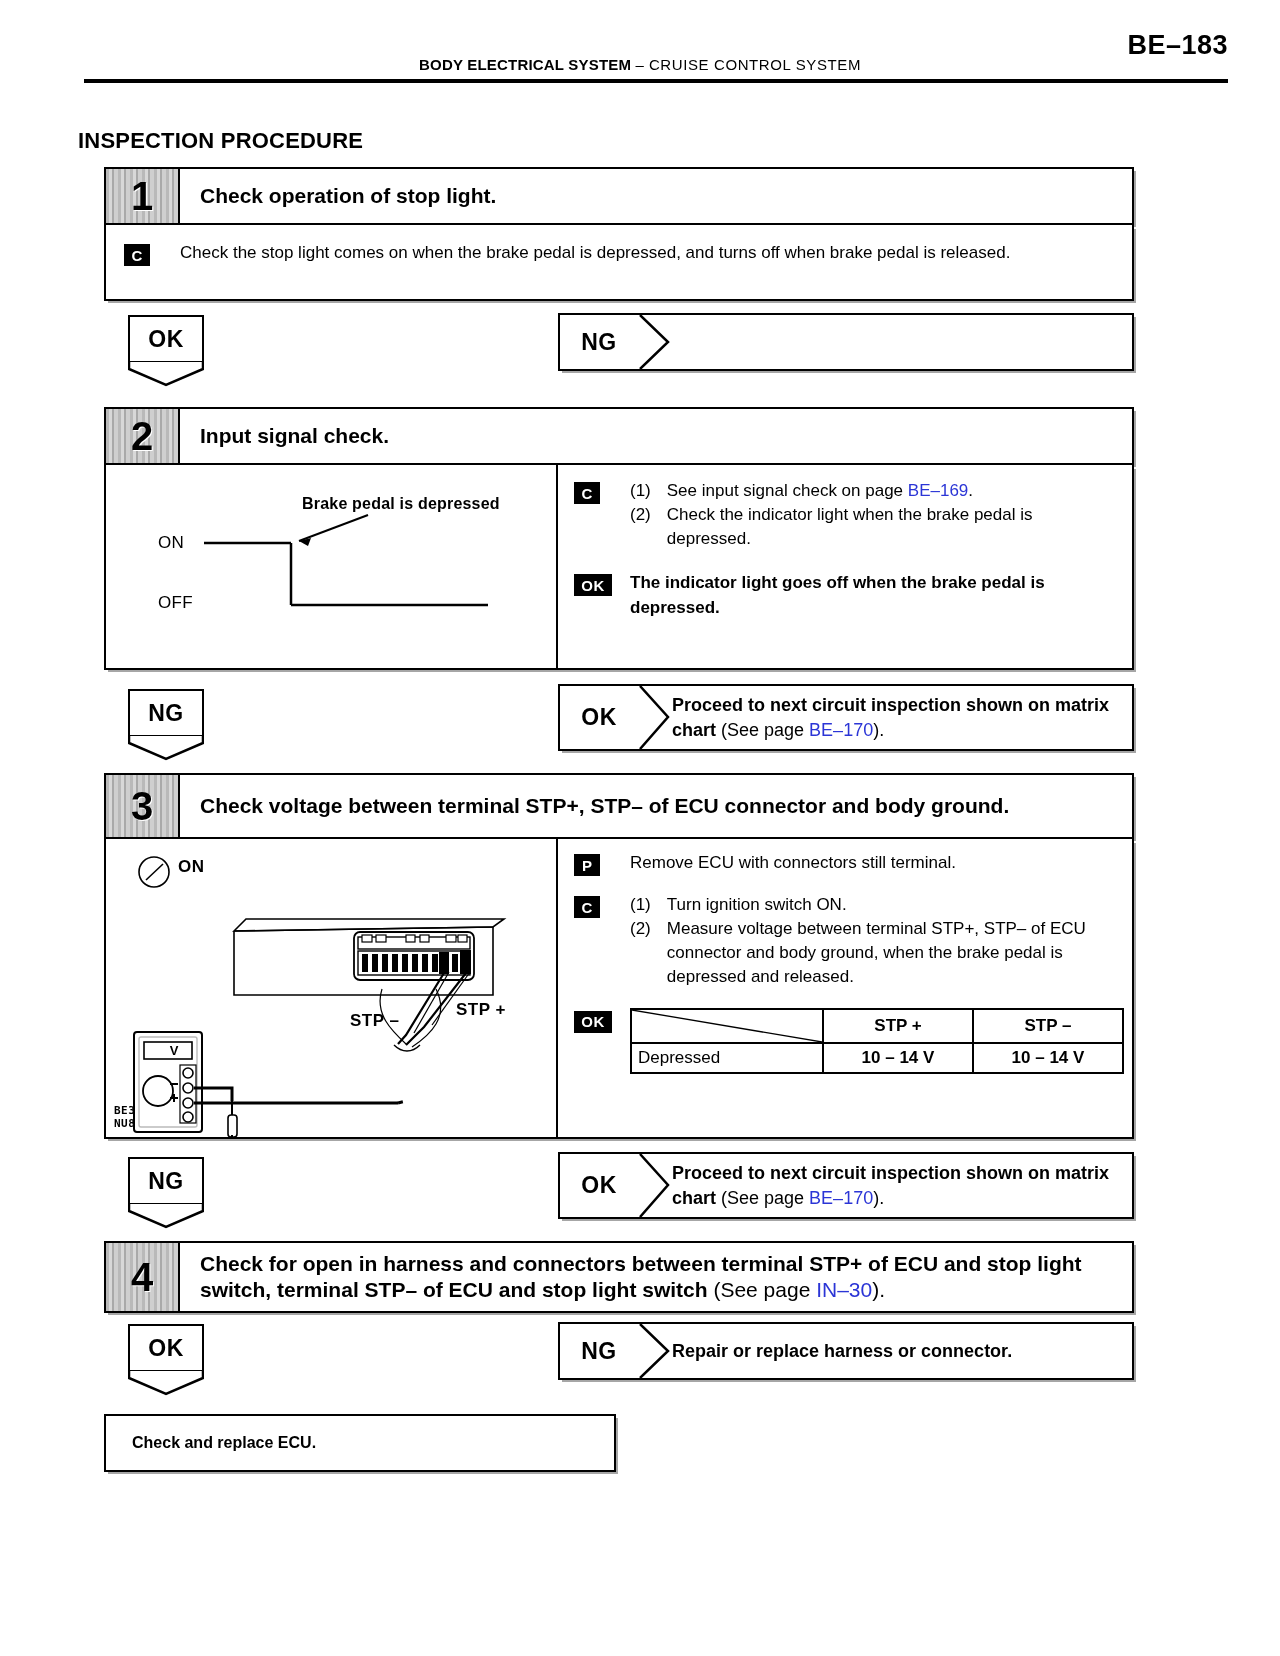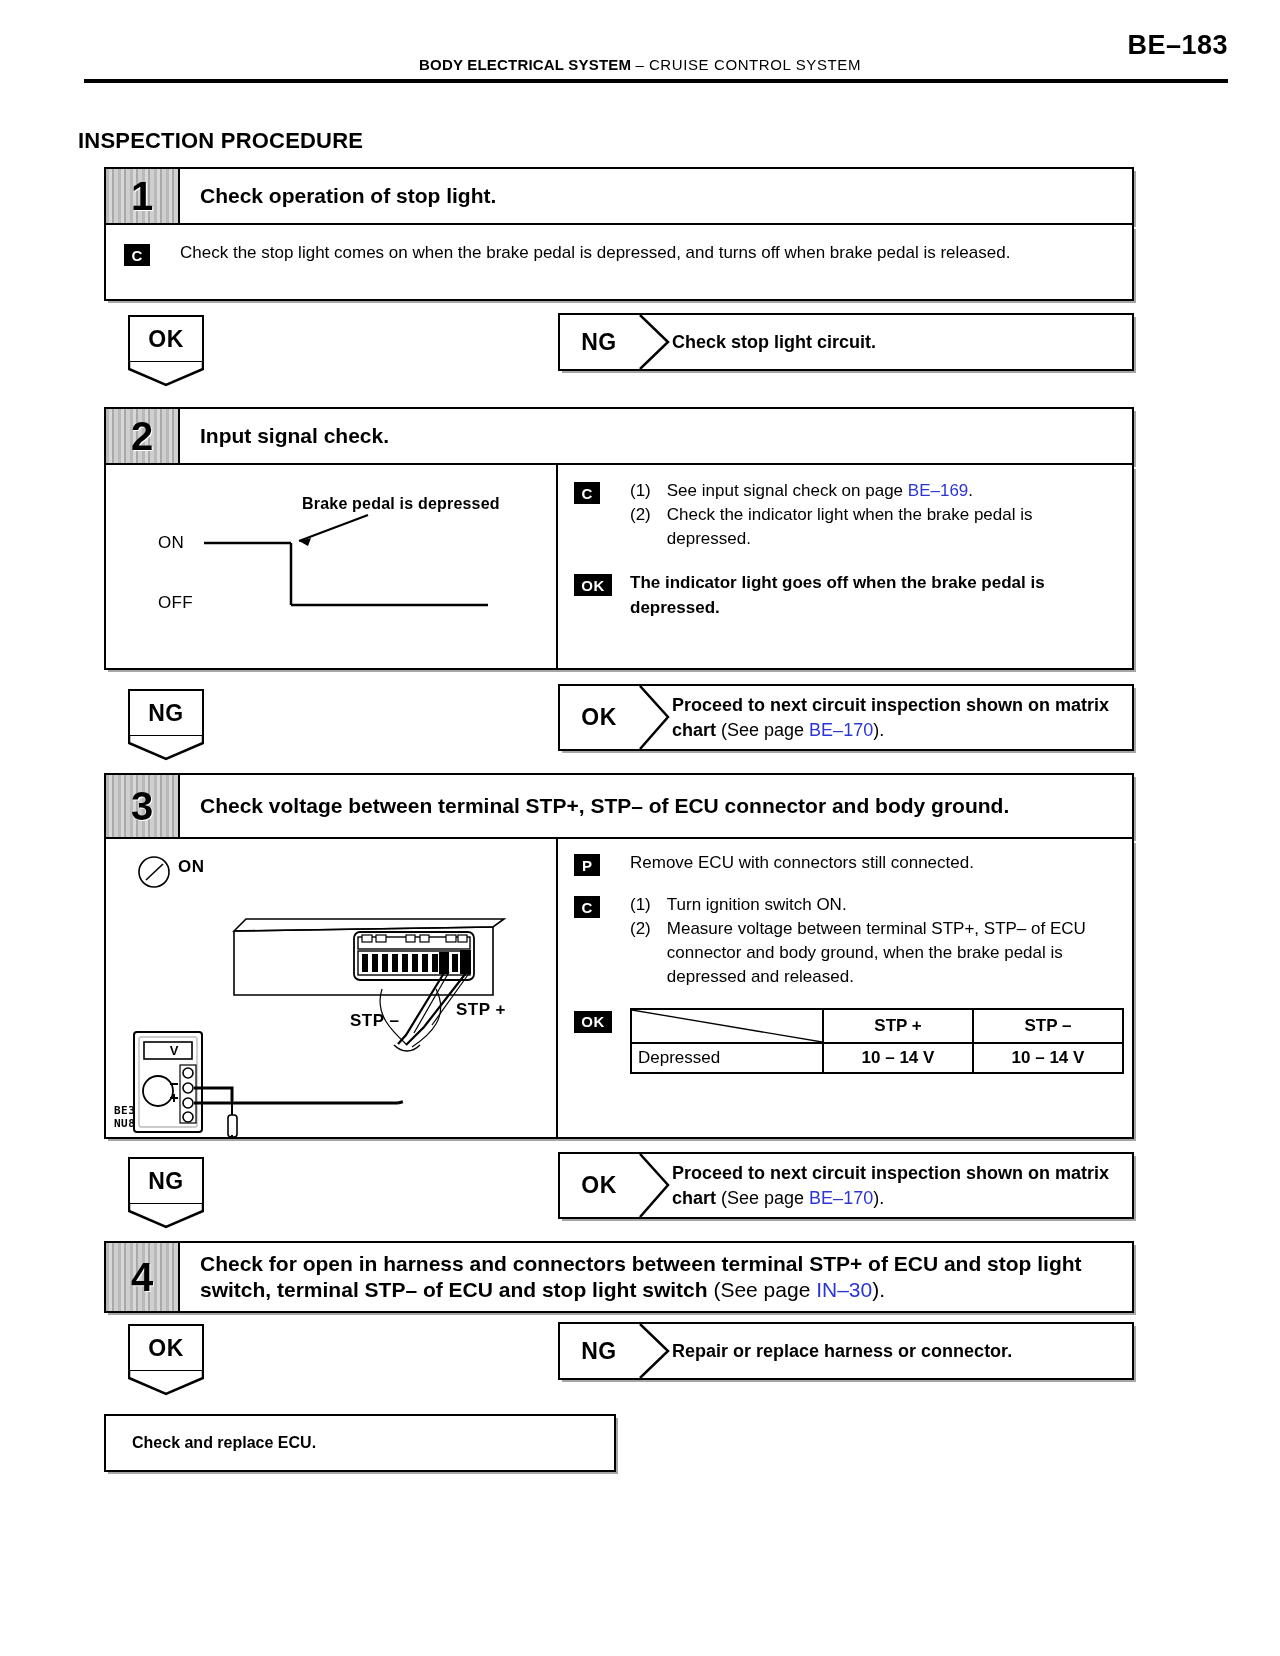--- a/index.html
+++ b/index.html
@@ -345,21 +345,20 @@
     </svg>
   </div>
 
   <div class="branch" style="left:558px; top:313px; width:576px; height:58px;">
     <div class="branch-label">NG</div>
     <div class="branch-sep">
       <svg width="34" height="54" viewBox="0 0 34 54">
           <path d="M2,0 L30,27 L2,54" fill="none" stroke="#000" stroke-width="2.5"></path>
         </svg>
     </div>
-    <div class="branch-text">Check stop light circuit.</div>
   </div>
 
   <div class="step" style="left:104px; top:407px; width:1030px;">
     <div class="step-head">
       <div class="step-num">2</div>
       <div class="step-title">Input signal check.</div>
     </div>
     <div class="step-body" style="height:205px;">
 
       <div style="position:absolute; left:450px; top:0; bottom:0; width:2px; background:#000;"></div>
@@ -525,21 +524,21 @@
         </svg>
 
         <div style="position:absolute; left:44px; top:203px; width:48px; height:17px; display:flex; align-items:center; justify-content:center; font-size:13px; font-weight:bold;">V</div>
       </div>
 
       <div style="position:absolute; left:468px; top:12px; right:12px;">
         <div class="instr">
           <div class="chip-cell">
             <span class="chip p">P</span>
           </div>
-          <div class="txt">Remove ECU with connectors still connected.</div>
+          <div class="txt">Remove ECU with connectors still terminal.</div>
         </div>
 
         <div class="instr" style="margin-top:17px;">
           <div class="chip-cell">
             <span class="chip c">C</span>
           </div>
           <div class="txt">
             <div class="numlist">
               <div class="numrow">
                 <div class="n">(1)</div>

